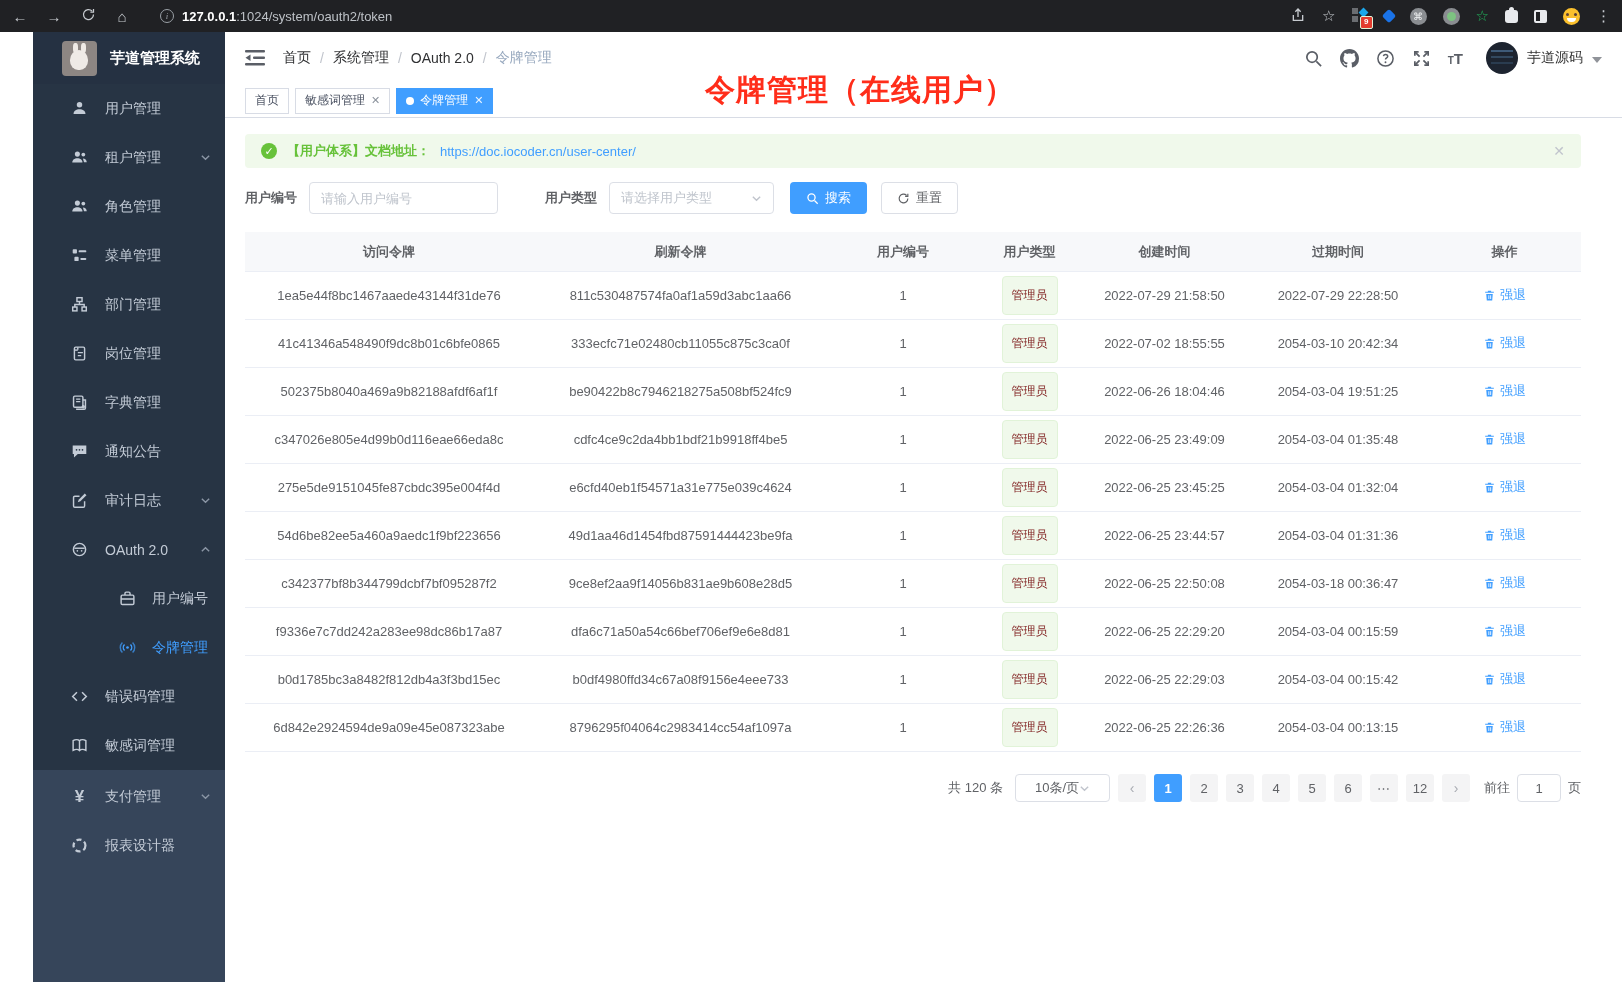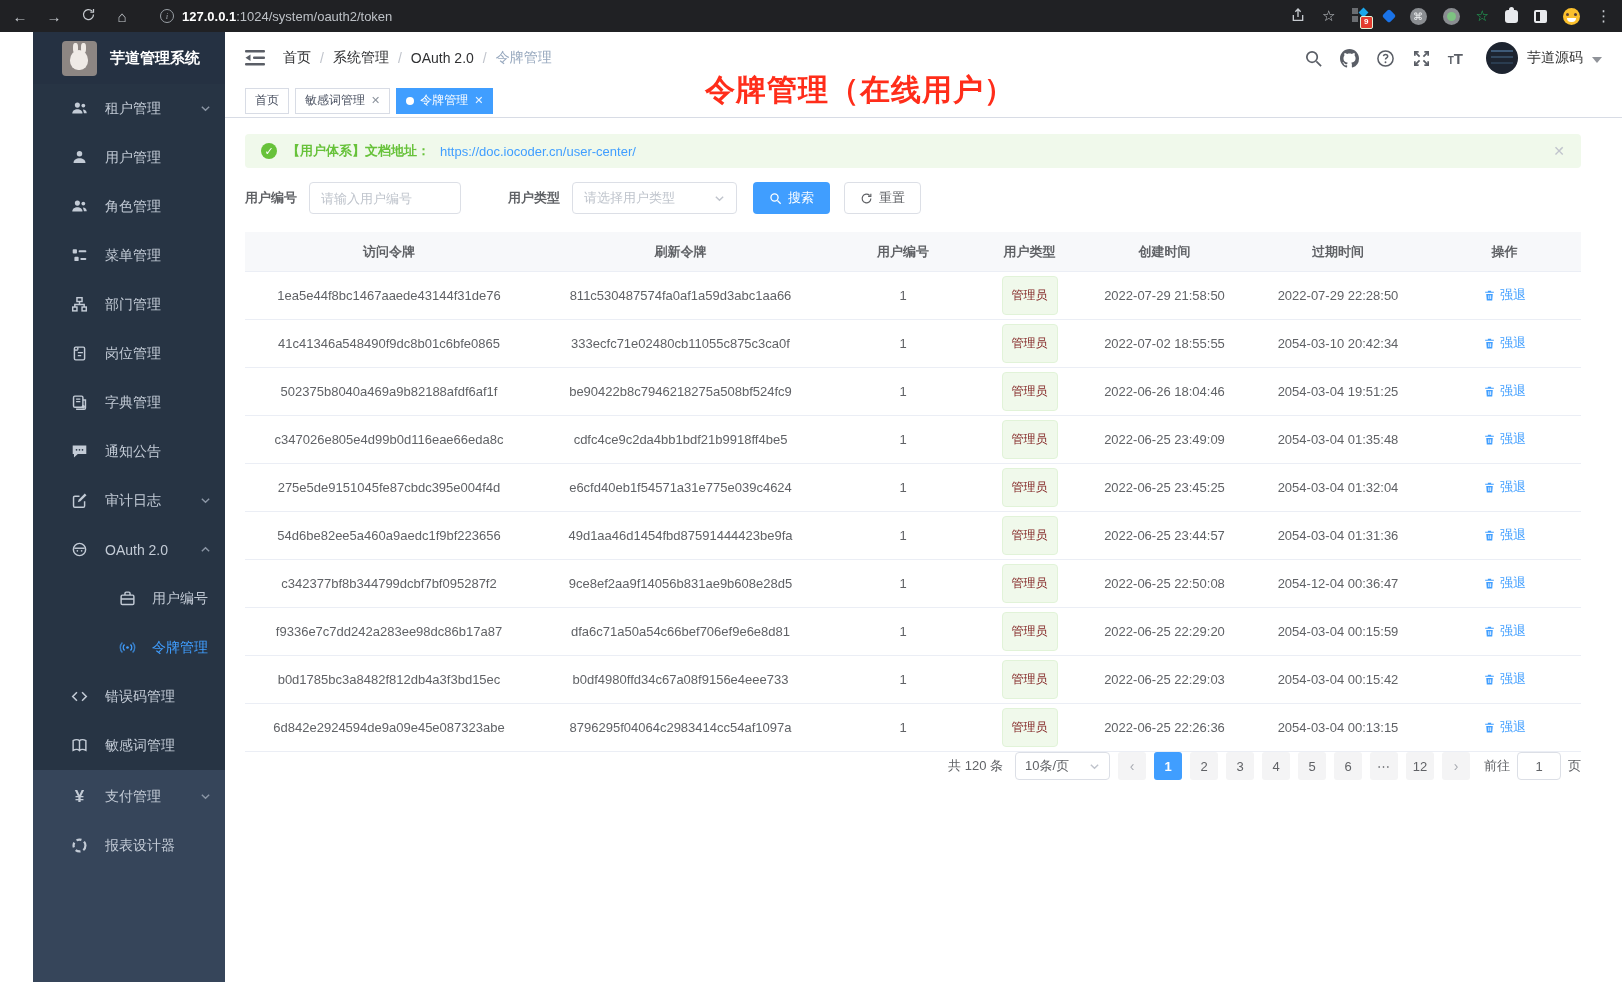--- a/index.html
+++ b/index.html
@@ -84,43 +84,43 @@
   .inner { width:1336px; }
 
   .alert { height:34px; background:#f0f9eb; border-radius:4px; display:flex; align-items:center; padding:0 16px; gap:10px; margin-bottom:10px; }
   .alert-check { width:16px; height:16px; border-radius:50%; background:#67c23a; color:#fff; font-size:11px; display:flex; align-items:center; justify-content:center; flex-shrink:0; }
   .alert-text { color:#67c23a; font-size:13px; font-weight:700; }
   .alert-link { color:#409eff; font-size:13px; text-decoration:none; }
   .alert-close { margin-left:auto; color:#c0c4cc; font-size:14px; cursor:pointer; }
 
   .filter-row { display:flex; align-items:center; margin:14px 0 0 0; height:32px; }
   .f-label { font-size:13px; font-weight:700; color:#606266; margin-right:12px; }
-  .f-input { width:152px; height:32px; border:1px solid #dcdfe6; border-radius:4px; padding:0 11px; font-size:13px; color:#606266; outline:none; font-family:"Liberation Sans",sans-serif; }
+  .f-input { width:189px; height:32px; border:1px solid #dcdfe6; border-radius:4px; padding:0 11px; font-size:13px; color:#606266; outline:none; font-family:"Liberation Sans",sans-serif; }
   .f-input::placeholder { color:#bfc4cc; }
   .f-select { width:165px; height:32px; border:1px solid #dcdfe6; border-radius:4px; padding:0 11px; font-size:13px; color:#bfc4cc; display:flex; align-items:center; justify-content:space-between; cursor:pointer; }
   .sel-chev { width:11px; height:11px; color:#c0c4cc; } .gap2 { width:47px; } .gap3 { width:16px; } .gap4 { width:14px; }
   .btn { height:32px; border-radius:4px; font-size:13px; display:inline-flex; align-items:center; gap:6px; padding:0 15px; cursor:pointer; border:1px solid transparent; font-family:"Liberation Sans",sans-serif; }
   .btn-primary { background:#409eff; color:#fff; }
   .btn-plain { background:#fff; border-color:#dcdfe6; color:#606266; }
   .btn-ico { width:13px; height:13px; }
 
   
   .tbl { margin-top:18px; font-size:13px; color:#606266; }
   .tr { display:grid; grid-template-columns:288px 295px 150px 103px 167px 180px 153px; align-items:center; border-bottom:1px solid #ebeef5; }
   .tr > div { text-align:center; padding:0 4px; overflow:hidden; white-space:nowrap; }
   .thead { height:40px; background:#f7f8fa; color:#606266; font-weight:700; border-bottom:1px solid #ebeef5; }
   .tbody-row { height:48px; background:#fff; }
   .badge { display:inline-block; background:#f0f9eb; border:1px solid #e1f3d8; color:#7f1d1d; border-radius:4px; font-size:12px; padding:12px 9px; line-height:1.1; }
   .action-link { color:#409eff; display:inline-flex; align-items:center; gap:4px; cursor:pointer; font-size:13px; }
   .trash { width:13px; height:13px; }
 
   
-  .pager { display:flex; align-items:center; justify-content:flex-end; gap:8px; font-size:13px; color:#606266; }
+  .pager { margin-top:22px; display:flex; align-items:center; justify-content:flex-end; gap:8px; font-size:13px; color:#606266; }
   .pager-total { margin-right:4px; }
-  .size-select { width:95px; height:28px; border:1px solid #dcdfe6; border-radius:4px; display:flex; align-items:center; justify-content:space-between; padding:0 9px; color:#606266; cursor:pointer; }
+  .size-select { width:95px; height:28px; border:1px solid #dcdfe6; border-radius:4px; display:flex; align-items:center; justify-content:center; padding:0 9px; color:#606266; cursor:pointer; }
   .page-btn { min-width:28px; height:28px; border:none; border-radius:3px; background:#f4f4f5; color:#606266; font-size:13px; cursor:pointer; font-family:"Liberation Sans",sans-serif; }
   .page-btn.active { background:#409eff; color:#fff; font-weight:700; }
   .page-btn.more { letter-spacing:1px; }
   .nav-pg { color:#a8abb2; font-size:14px; }
   .goto { display:flex; align-items:center; gap:7px; margin-left:6px; }
   .goto-input { width:44px; height:28px; border:1px solid #dcdfe6; border-radius:4px; text-align:center; font-size:13px; color:#606266; outline:none; font-family:"Liberation Sans",sans-serif; }
 </style>
 </head>
 <body>
 
@@ -168,36 +168,36 @@
 <div class="app">
 
   <aside class="sidebar">
     <div class="logo-bar">
       <span class="logo-img"></span>
       <span class="logo-title">芋道管理系统</span>
     </div>
     <nav class="menu">
       <div class="menu-item">
         <svg class="mi" viewBox="0 0 20 20" fill="currentColor">
+            <circle cx="10" cy="5.5" r="3.2"></circle>
+            <path d="M3 16.5c0-3.6 3.1-5.5 7-5.5s7 1.9 7 5.5z"></path>
+          </svg>
+        <span>用户管理</span>
+      </div>
+      <div class="menu-item">
+        <svg class="mi" viewBox="0 0 20 20" fill="currentColor">
             <circle cx="7.5" cy="6" r="3"></circle>
             <path d="M1.5 16c0-3.2 2.7-5 6-5s6 1.8 6 5z"></path>
             <circle cx="14.5" cy="6.5" r="2.2"></circle>
             <path d="M14 11.2c2.5.2 4.5 1.8 4.5 4.3h-3.2"></path>
           </svg>
         <span>租户管理</span>
         <svg class="chev" viewBox="0 0 12 12" fill="none" stroke="currentColor" stroke-width="1.5">
             <path d="M2 4l4 4 4-4"></path>
           </svg>
-      </div>
-      <div class="menu-item">
-        <svg class="mi" viewBox="0 0 20 20" fill="currentColor">
-            <circle cx="10" cy="5.5" r="3.2"></circle>
-            <path d="M3 16.5c0-3.6 3.1-5.5 7-5.5s7 1.9 7 5.5z"></path>
-          </svg>
-        <span>用户管理</span>
       </div>
       <div class="menu-item">
         <svg class="mi" viewBox="0 0 20 20" fill="currentColor">
             <circle cx="7.5" cy="6" r="3"></circle>
             <path d="M1.5 16c0-3.2 2.7-5 6-5s6 1.8 6 5z"></path>
             <circle cx="14.5" cy="6.5" r="2.2"></circle>
             <path d="M14 11.2c2.5.2 4.5 1.8 4.5 4.3h-3.2"></path>
           </svg>
         <span>角色管理</span>
       </div>
@@ -524,21 +524,21 @@
       </span>
     </div>
   </div>
 
   <div class="tr tbody-row">
     <div class="c-access">c342377bf8b344799dcbf7bf095287f2</div>
     <div class="c-refresh">9ce8ef2aa9f14056b831ae9b608e28d5</div>
     <div class="c-user">1</div>
     <div class="c-type"><span class="badge">管理员</span></div>
     <div class="c-created">2022-06-25 22:50:08</div>
-    <div class="c-expires">2054-12-04 00:36:47</div>
+    <div class="c-expires">2054-03-18 00:36:47</div>
     <div class="c-action">
       <span class="action-link">
         <svg class="trash" viewBox="0 0 24 24" fill="currentColor">
                       <path d="M9 3h6v2h5v2H4V5h5V3zm-3 6h12l-1 12H7L6 9zm4 2.5v7h1.6v-7H10zm3.4 0v7H15v-7h-1.6z"></path>
                     </svg>
         <span class="lbl">强退</span>
       </span>
     </div>
   </div>
 

